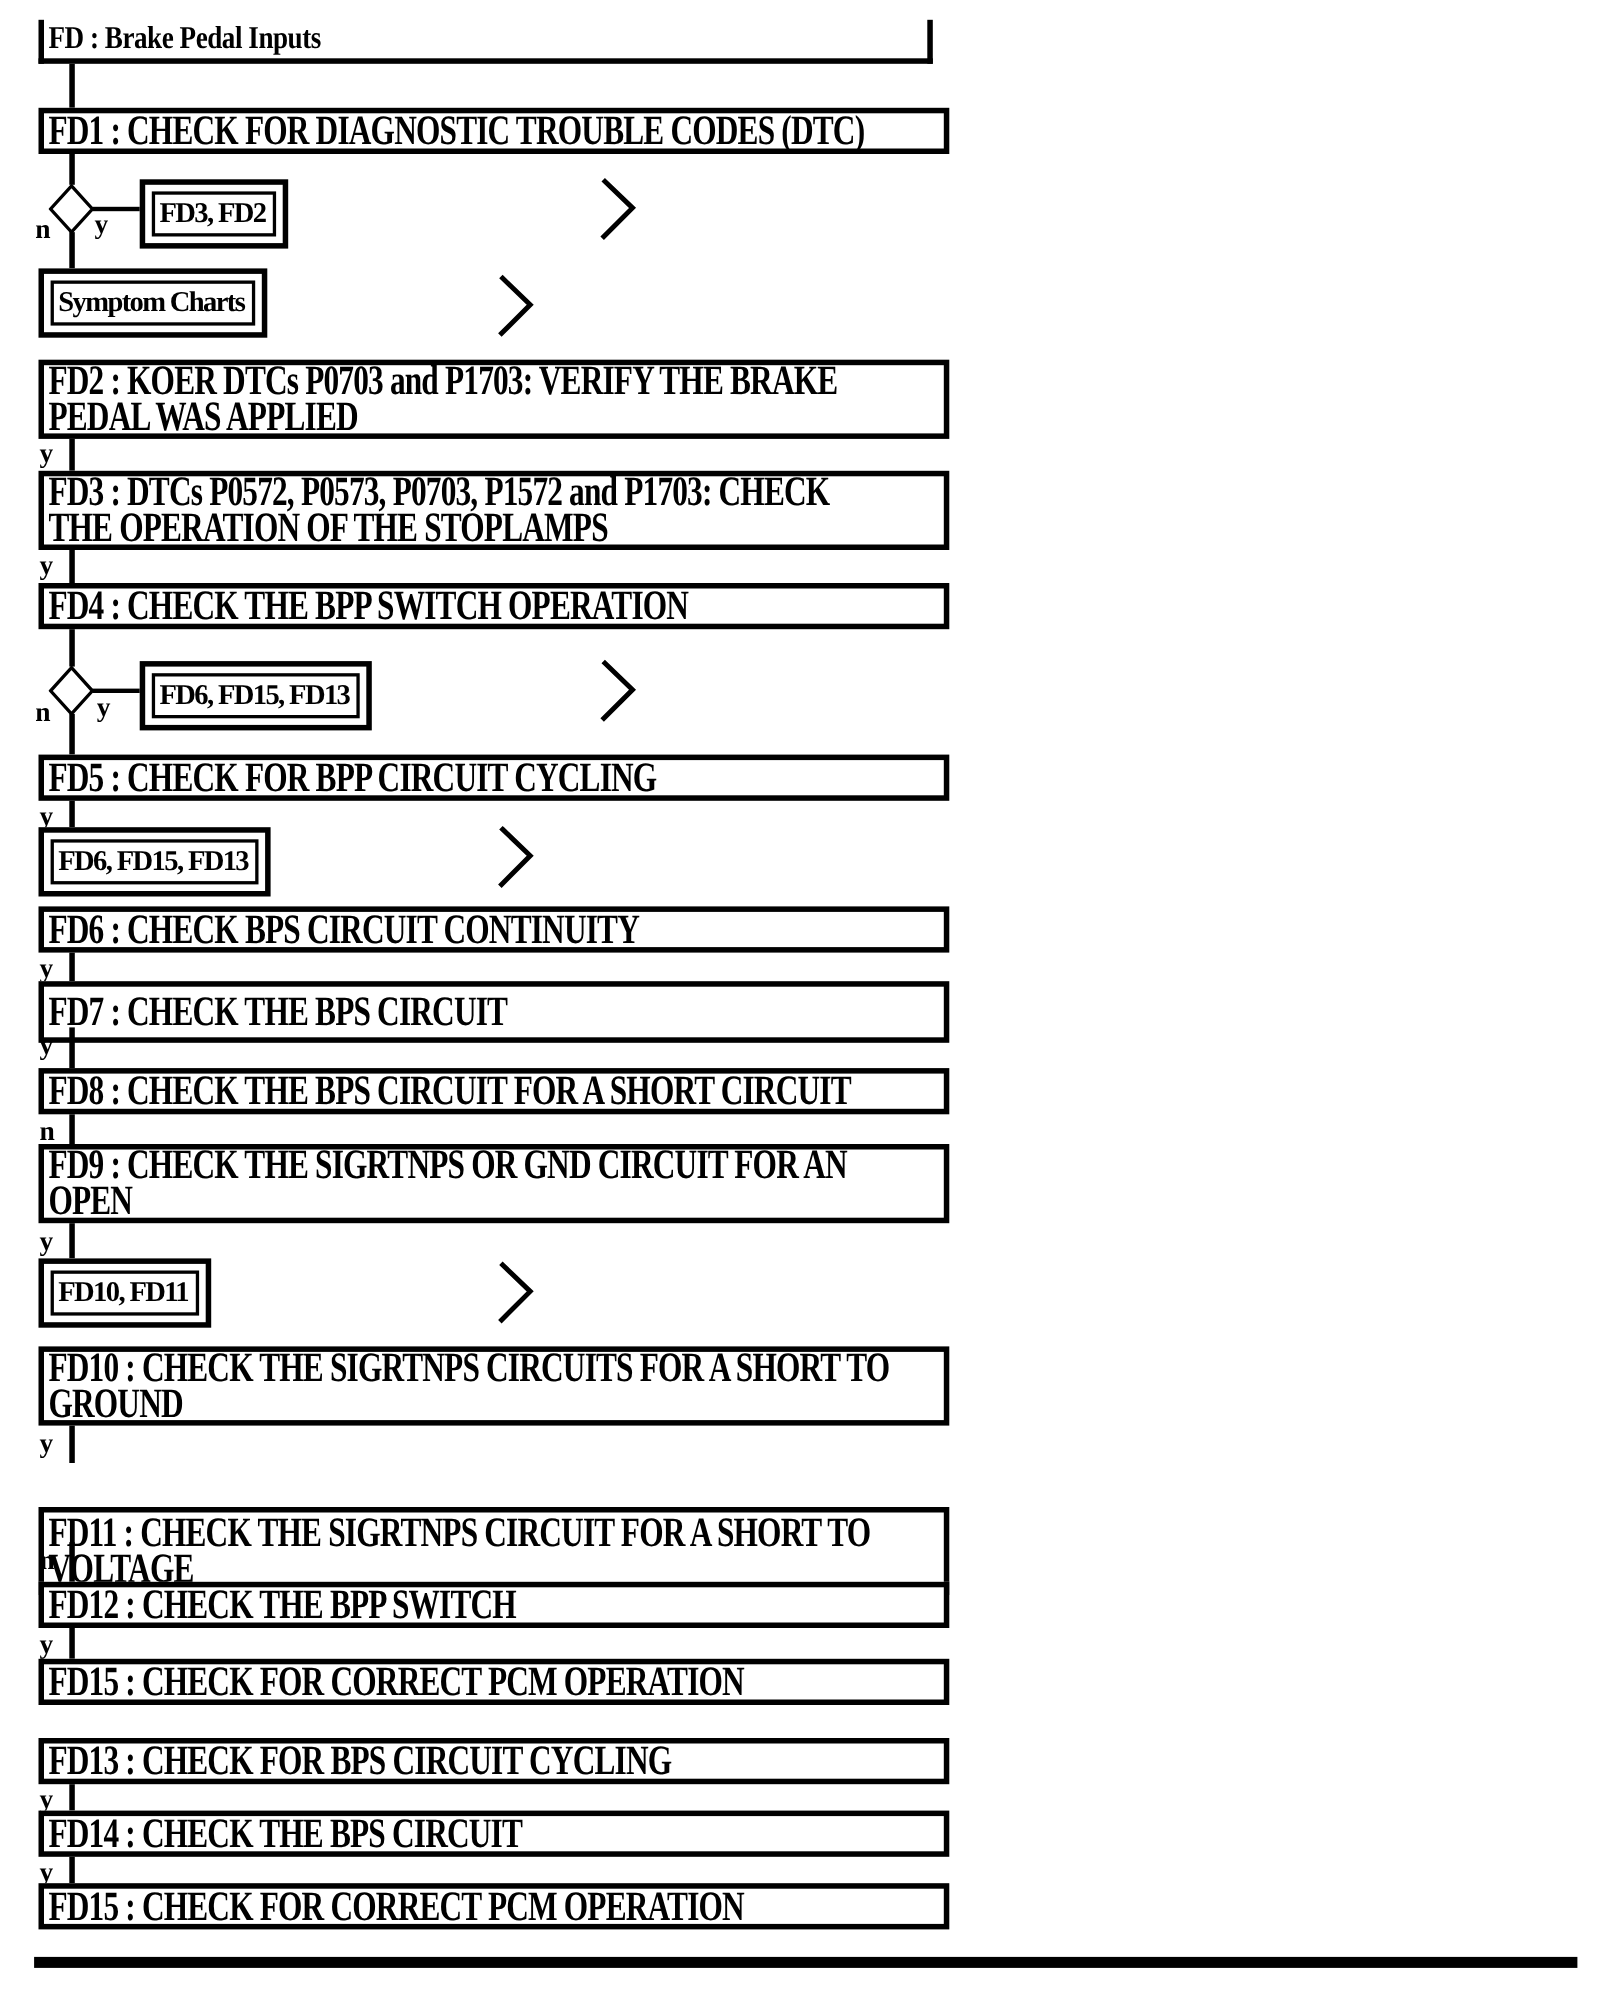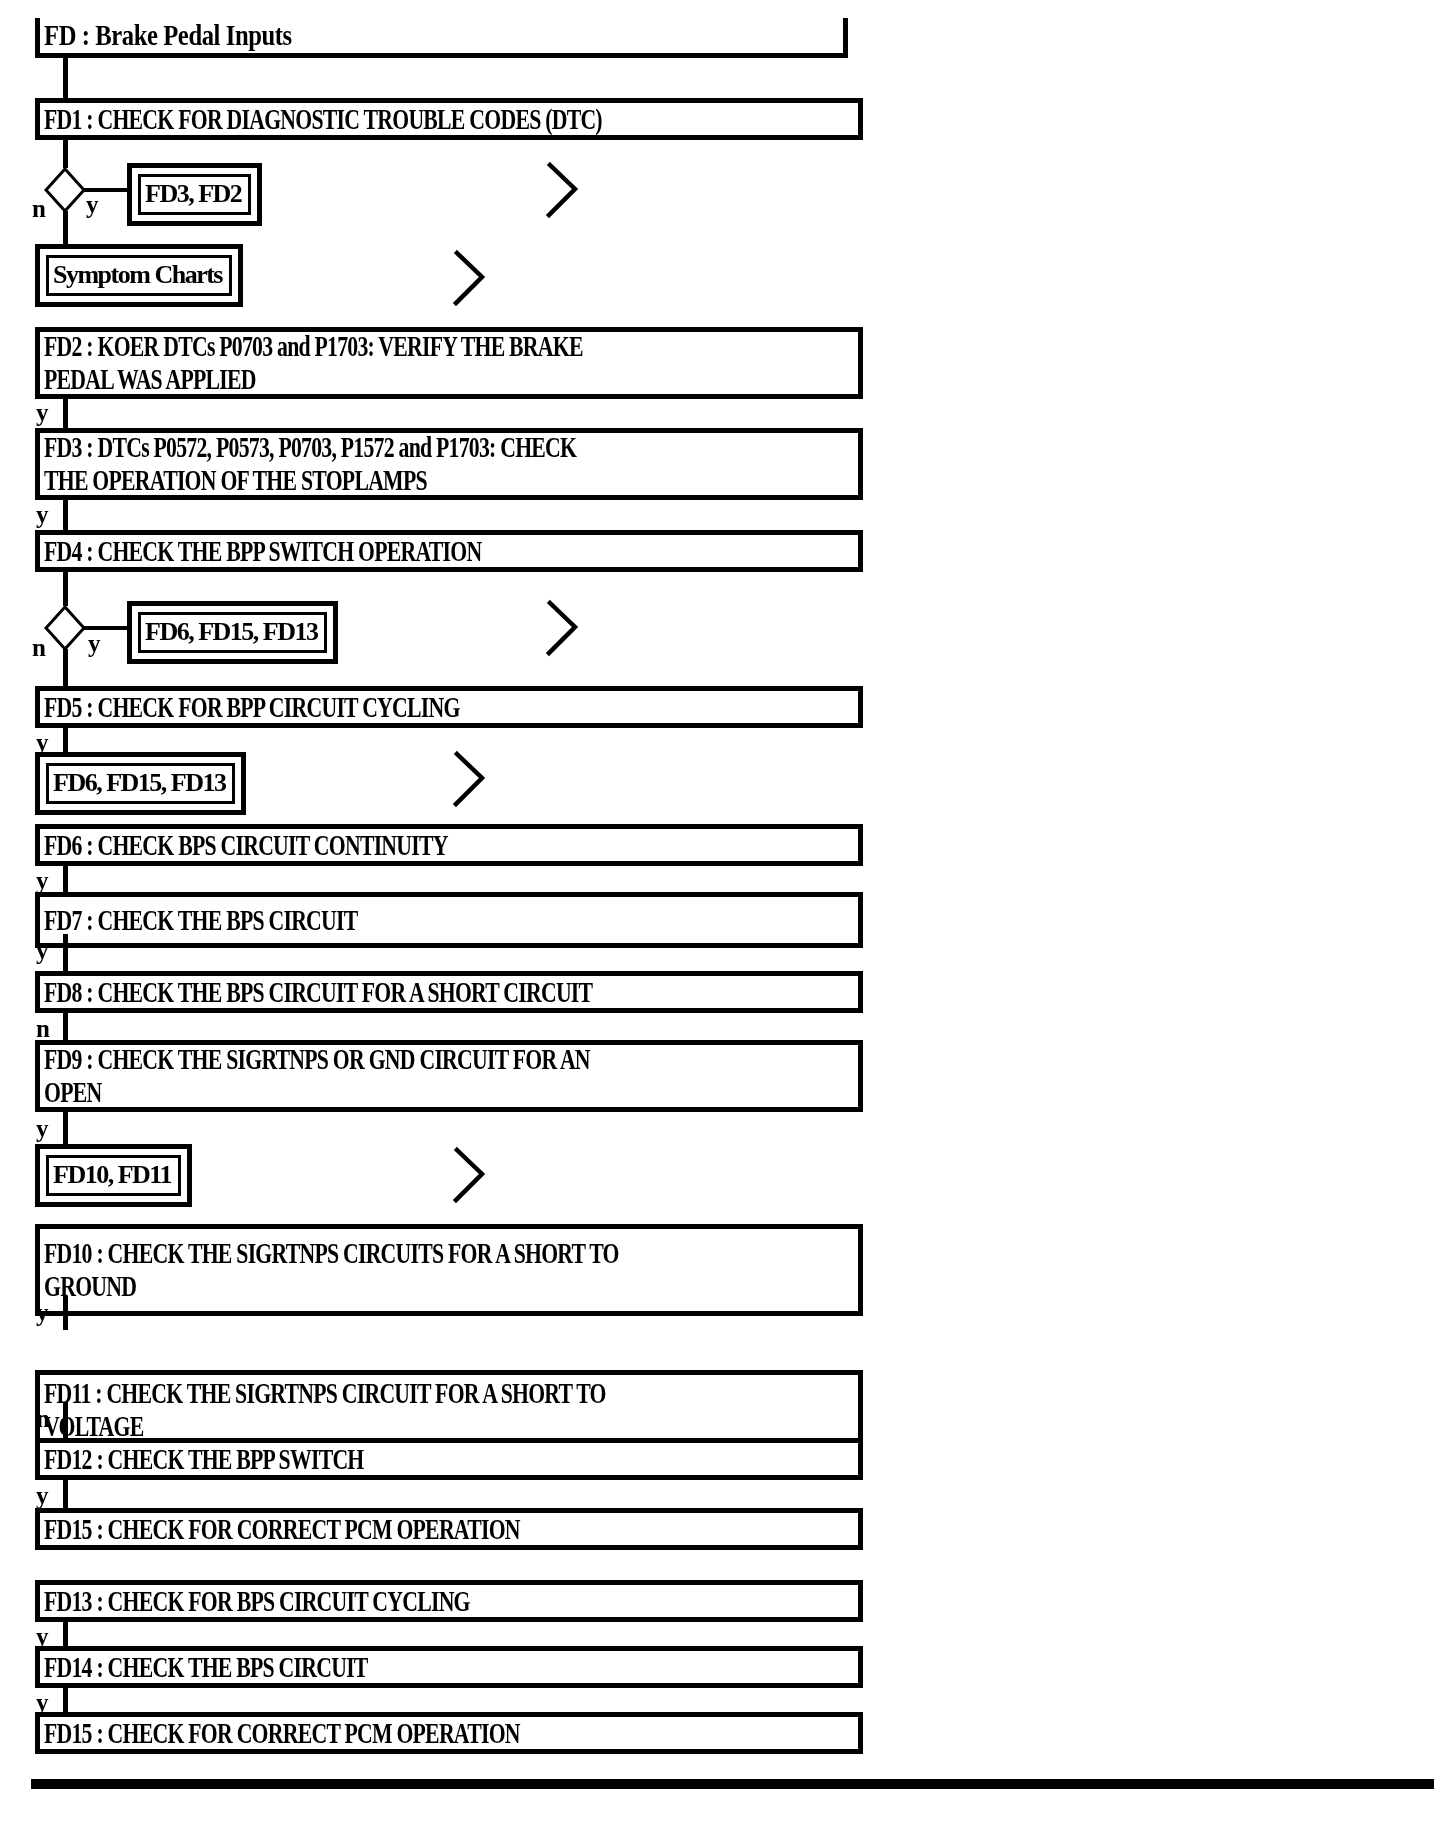--- a/index.html
+++ b/index.html
@@ -1,21 +1,21 @@
 <!DOCTYPE html>
 <html><head>
 <meta charset="utf-8">
 <style>
   html,body{margin:0;padding:0;background:#fff;}
   .canvas{position:relative;width:1456px;height:1830px;background:#fff;
           font-family:Liberation Serif, serif;color:#000;overflow:hidden;}
   .box{position:absolute;box-sizing:border-box;left:35px;width:828px;
        border:5px solid #000;background:#fff;
        display:flex;flex-direction:column;justify-content:center;
-       padding:0 4px;font-weight:bold;font-size:29px;line-height:33px;letter-spacing:-1px;}
+       padding:0 4px;font-weight:bold;font-size:38px;line-height:33px;letter-spacing:-1px;}
   .box .ln{white-space:nowrap;transform:scaleX(0.75);transform-origin:0 50%;}
   .title-box{position:absolute;box-sizing:border-box;left:35px;top:18px;width:813px;height:40px;
        border:5px solid #000;border-top:none;background:#fff;
        display:flex;flex-direction:column;justify-content:center;
        padding:0 4px;font-weight:bold;font-size:29px;letter-spacing:-0.5px;}
   .title-box .ln{white-space:nowrap;transform:scaleX(0.85);transform-origin:0 50%;}
   .link-box{position:absolute;border:5px solid #000;background:#fff;padding:6px;}
   .link-inner{border:3px solid #000;padding:2px 7px 3px 4px;font-weight:bold;
        font-size:26px;letter-spacing:-1.5px;white-space:nowrap;}
   .vline{position:absolute;left:63px;width:5px;background:#000;}
@@ -130,21 +130,21 @@
   </div>
   <div class="elabel" style="left:36px;top:1116px">y</div>
   <div class="vline" style="top:1112px;height:32px"></div>
   <div class="link-box" style="left:35px;top:1144px">
     <div class="link-inner">FD10, FD11</div>
   </div>
   <svg class="chev" style="left:451px;top:1146px" width="36" height="58">
     <polyline points="6,4 31,28 5,54" fill="none" stroke="#000" stroke-width="4.5" stroke-linecap="square" stroke-linejoin="miter"></polyline>
   </svg>
 
-  <div class="box" style="top:1224px;height:92px">
+  <div class="box" style="top:1224px;height:72px">
     <div class="ln">FD10 : CHECK THE SIGRTNPS CIRCUITS FOR A SHORT TO</div>
     <div class="ln">GROUND</div>
   </div>
   <div class="elabel" style="left:36px;top:1300px">y</div>
   <div class="vline" style="top:1296px;height:34px"></div>
 
   <div class="box" style="top:1370px;height:80px">
     <div class="ln">FD11 : CHECK THE SIGRTNPS CIRCUIT FOR A SHORT TO</div>
     <div class="ln">VOLTAGE</div>
   </div>

